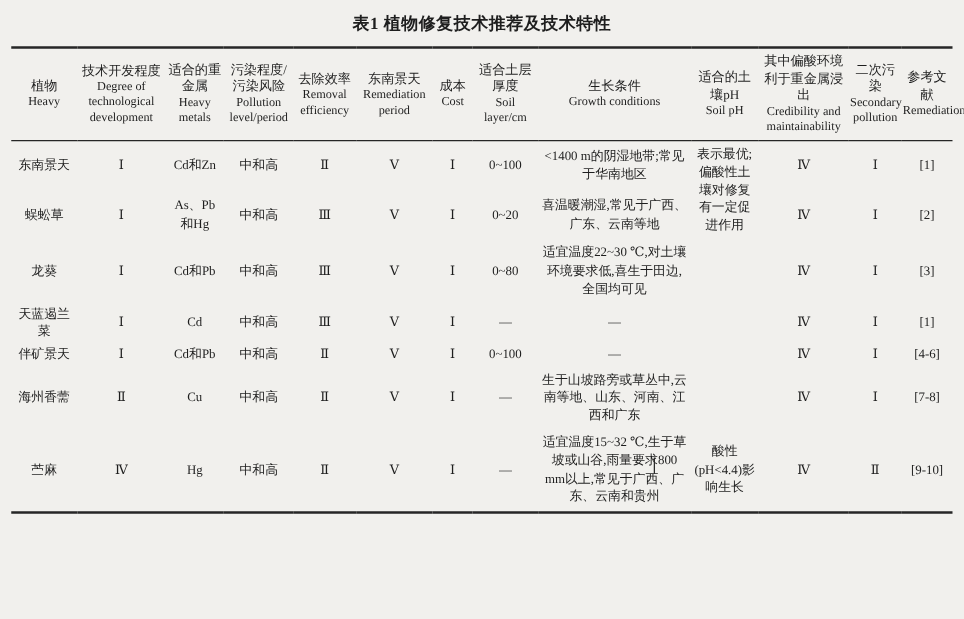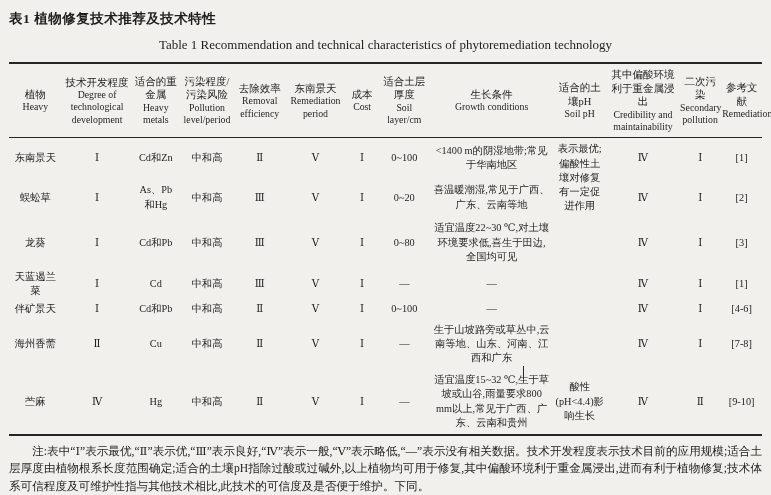--- a/index.html
+++ b/index.html
@@ -7,21 +7,21 @@
   body {
     width: 771px; height: 495px;
     background: #f1f0ed;
     color: #1e1e1e;
     font-family: "Liberation Serif", "DejaVu Serif", "DejaVu Sans", serif;
     position: relative;
     overflow: hidden;
   }
   .doc { padding: 6px 9px 0 9px; }
   .title-zh {
-    text-align: left;
+    text-align: center;
     font-size: 13.5px;
     font-weight: bold;
     margin: 4px 0 9px 0;
     letter-spacing: 0.5px;
   }
   .title-en {
     text-align: center;
     font-size: 13px;
     margin: 0 0 9px 0;
   }
@@ -57,21 +57,20 @@
     width: 1px; height: 13px;
     background: #2a2a2a;
     left: 523px; top: 366px;
   }
 </style>
 </head>
 <body>
 
 <div class="doc">
   <div class="title-zh">表1 植物修复技术推荐及技术特性</div>
-  <div class="title-en">Table 1  Recommendation and technical characteristics of phytoremediation technology</div>
 
   <table class="main">
     <colgroup>
       <col style="width:7.0%">
         <col style="width:9.4%">
         <col style="width:6.2%">
         <col style="width:7.4%">
       <col style="width:6.6%">
         <col style="width:8.2%">
         <col style="width:4.2%">
@@ -239,19 +238,15 @@
         <td>—</td>
         <td>适宜温度15~32 ℃,生于草坡或山谷,雨量要求800 mm以上,常见于广西、广东、云南和贵州</td>
         <td>酸性(pH&lt;4.4)影响生长</td>
         <td>Ⅳ</td>
         <td>Ⅱ</td>
         <td>[9-10]</td>
       </tr>
     </tbody>
   </table>
 
-  <div class="notes">
-    <p>注:表中“Ⅰ”表示最优,“Ⅱ”表示优,“Ⅲ”表示良好,“Ⅳ”表示一般,“Ⅴ”表示略低,“—”表示没有相关数据。技术开发程度表示技术目前的应用规模;适合土层厚度由植物根系长度范围确定;适合的土壤pH指除过酸或过碱外,以上植物均可用于修复,其中偏酸环境利于重金属浸出,进而有利于植物修复;技术体系可信程度及可维护性指与其他技术相比,此技术的可信度及是否便于维护。下同。</p>
-
-  </div>
 </div>
 
 <div class="caret"></div>
 
 </body></html>

